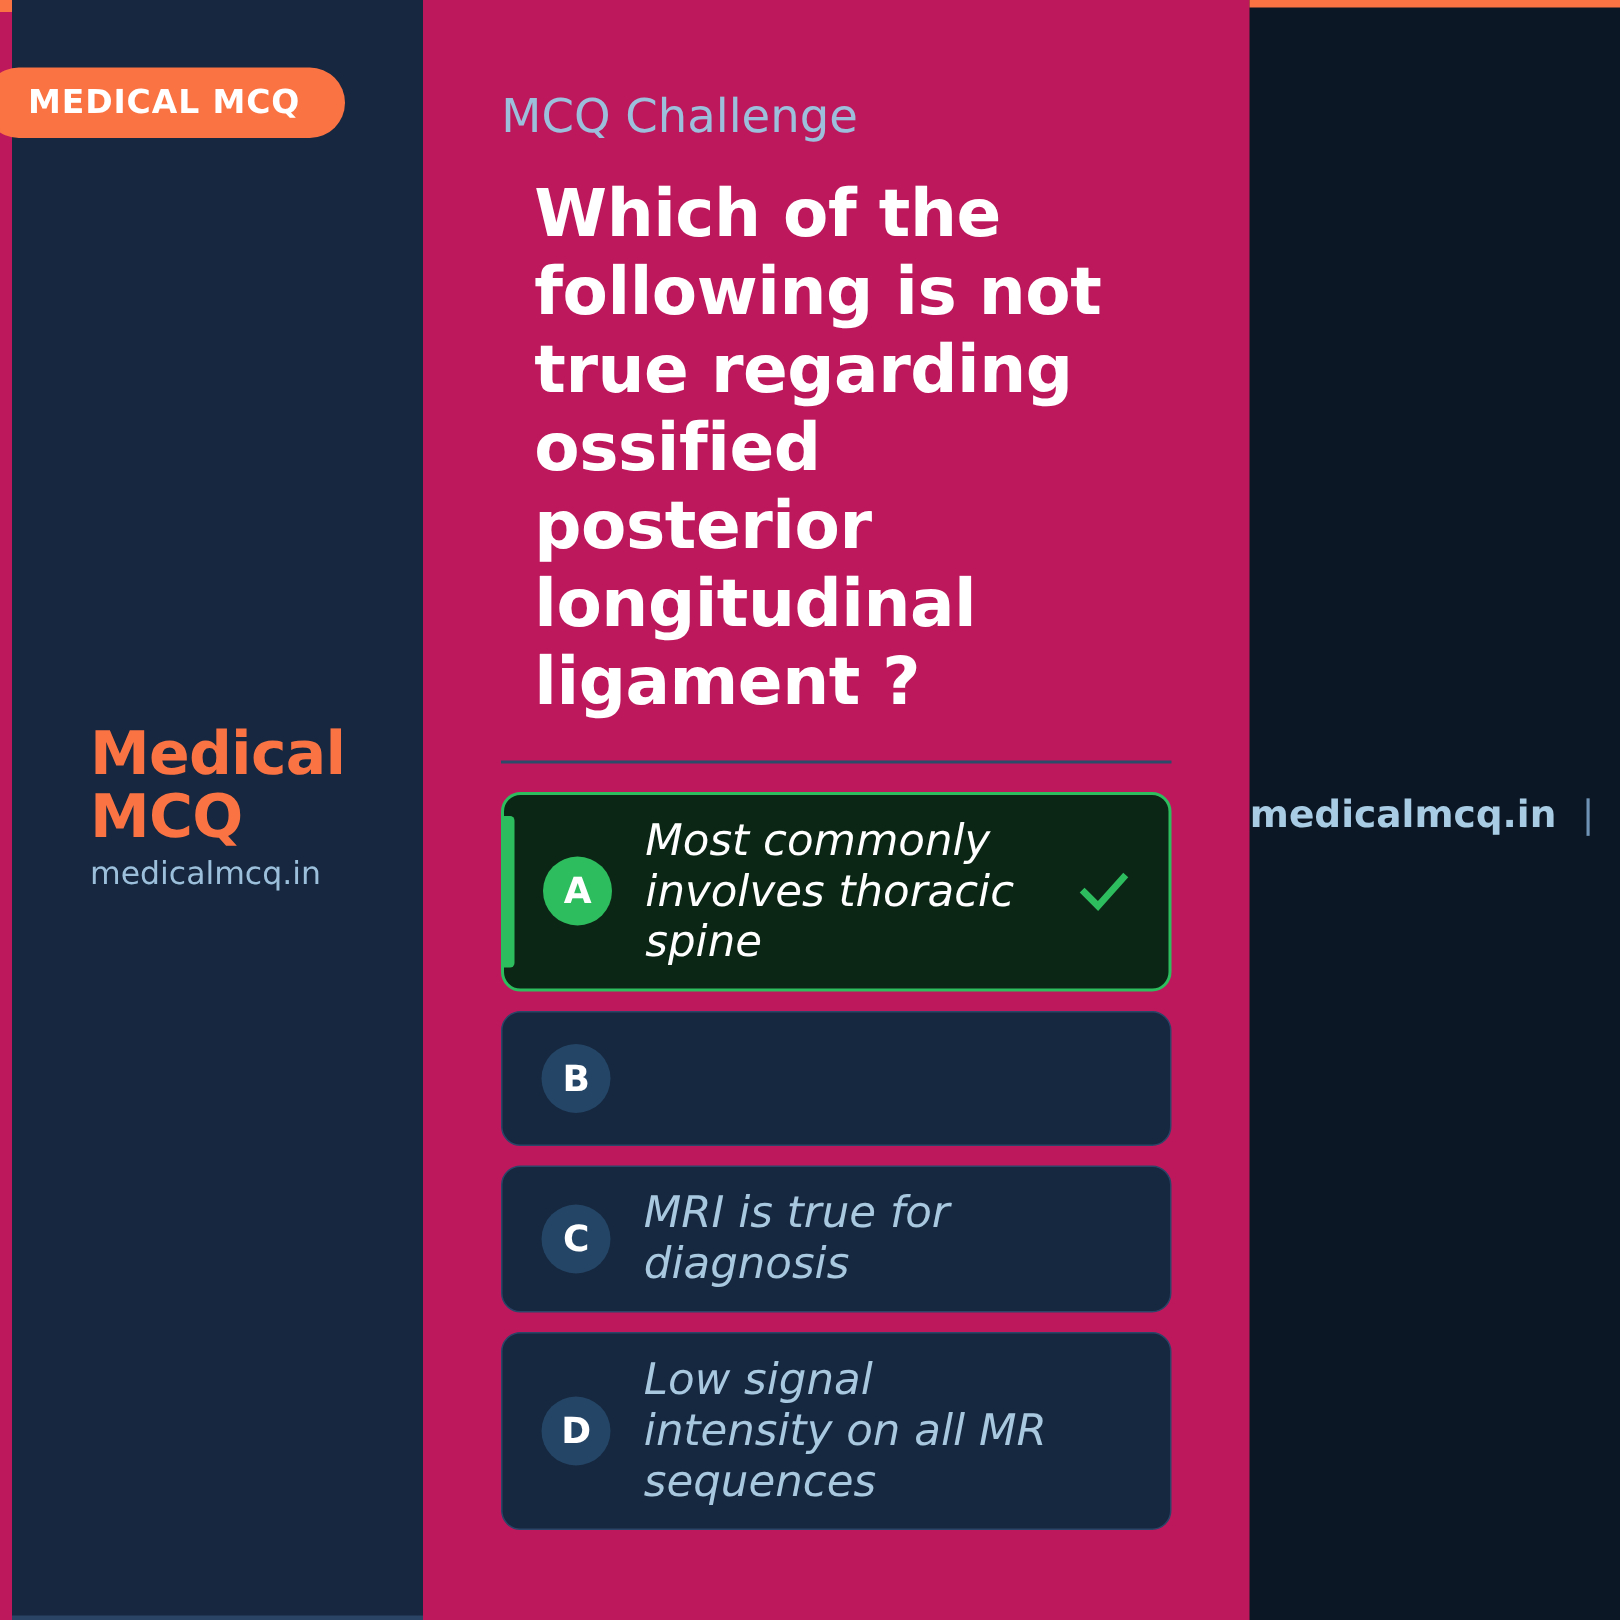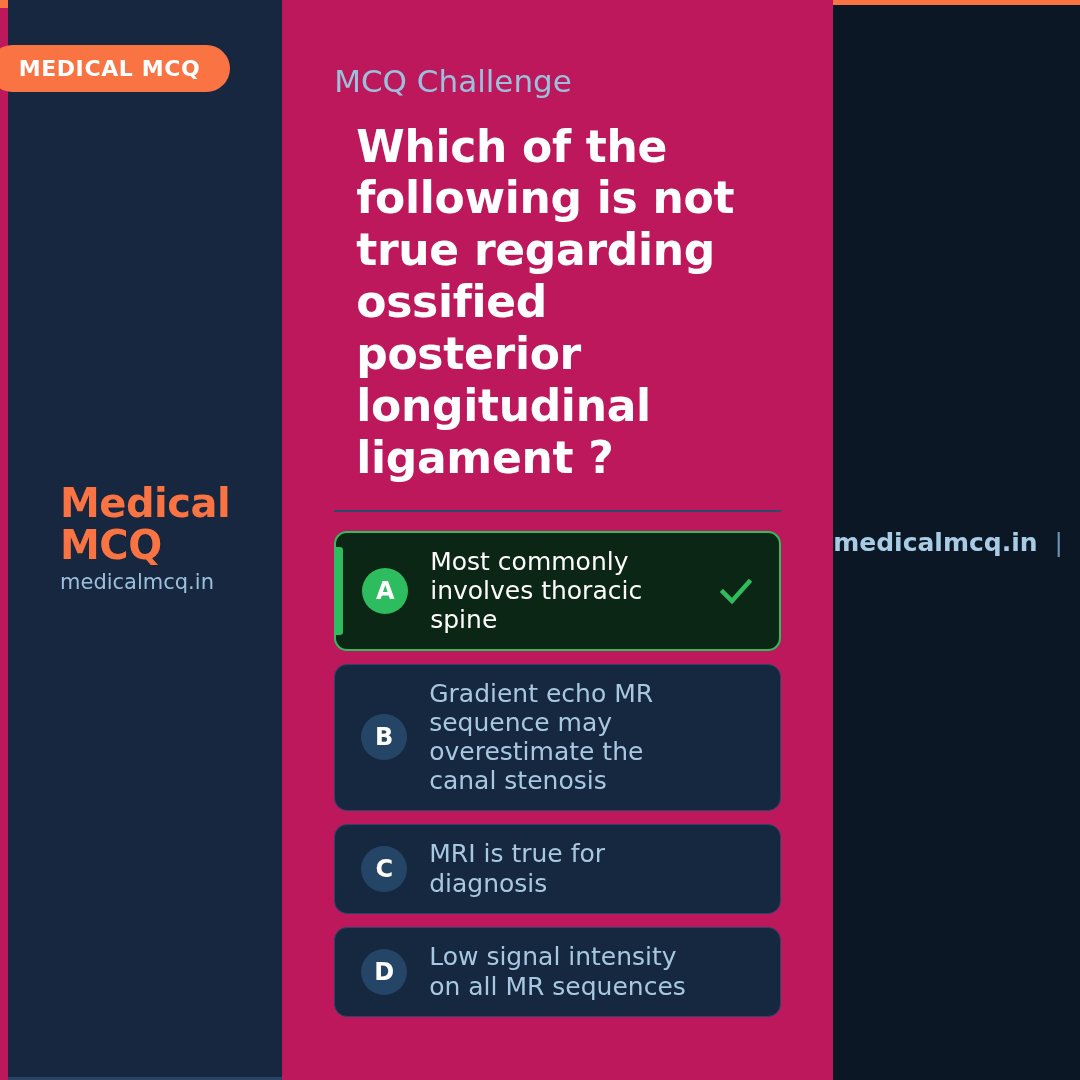--- a/index.html
+++ b/index.html
@@ -105,24 +105,25 @@
     width:46px; height:46px;
     border-radius:50%;
     background:#244566;
     color:#FFFFFF;
     font-size:24px; font-weight:bold;
     display:flex; align-items:center; justify-content:center;
     margin-right:22px;
   }
   .option .otext {
     flex:1 1 auto;
-    font-size:25px;
+    font-size:29px;
     color:#A8C8E0;
     line-height:1.17;
     padding-right:10px;
+    font-style:italic;
   }
   .option .tick {
     flex:0 0 auto;
     width:42px; height:42px;
     display:flex; align-items:center; justify-content:center;
     visibility:hidden;
   }
   .option .tick svg { display:block; }
 
   
@@ -192,21 +193,20 @@
         <div class="tick">
           <svg width="40" height="40" viewBox="0 0 40 40" aria-hidden="true">
             <path d="M7 21 L16 30 L33 11" fill="none" stroke="#2EBD5E" stroke-width="4.5" stroke-linecap="square" stroke-linejoin="miter"></path>
           </svg>
         </div>
       </div>
 
       <div class="option">
 
         <div class="badge">B</div>
-        <div class="otext">Gradient echo MR sequence may overestimate the canal stenosis</div>
         <div class="tick">
           <svg width="40" height="40" viewBox="0 0 40 40" aria-hidden="true">
             <path d="M7 21 L16 30 L33 11" fill="none" stroke="#2EBD5E" stroke-width="4.5" stroke-linecap="square" stroke-linejoin="miter"></path>
           </svg>
         </div>
       </div>
 
       <div class="option">
 
         <div class="badge">C</div>

